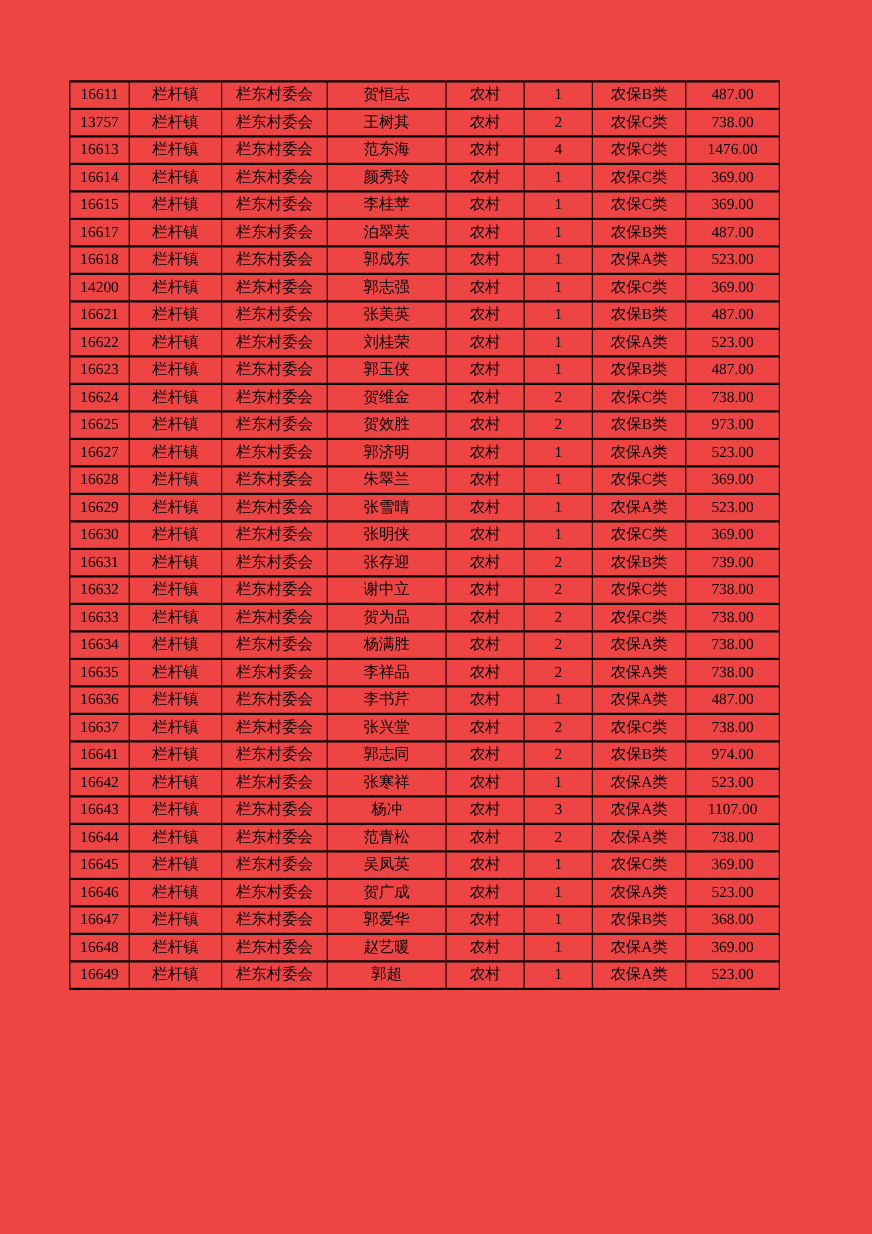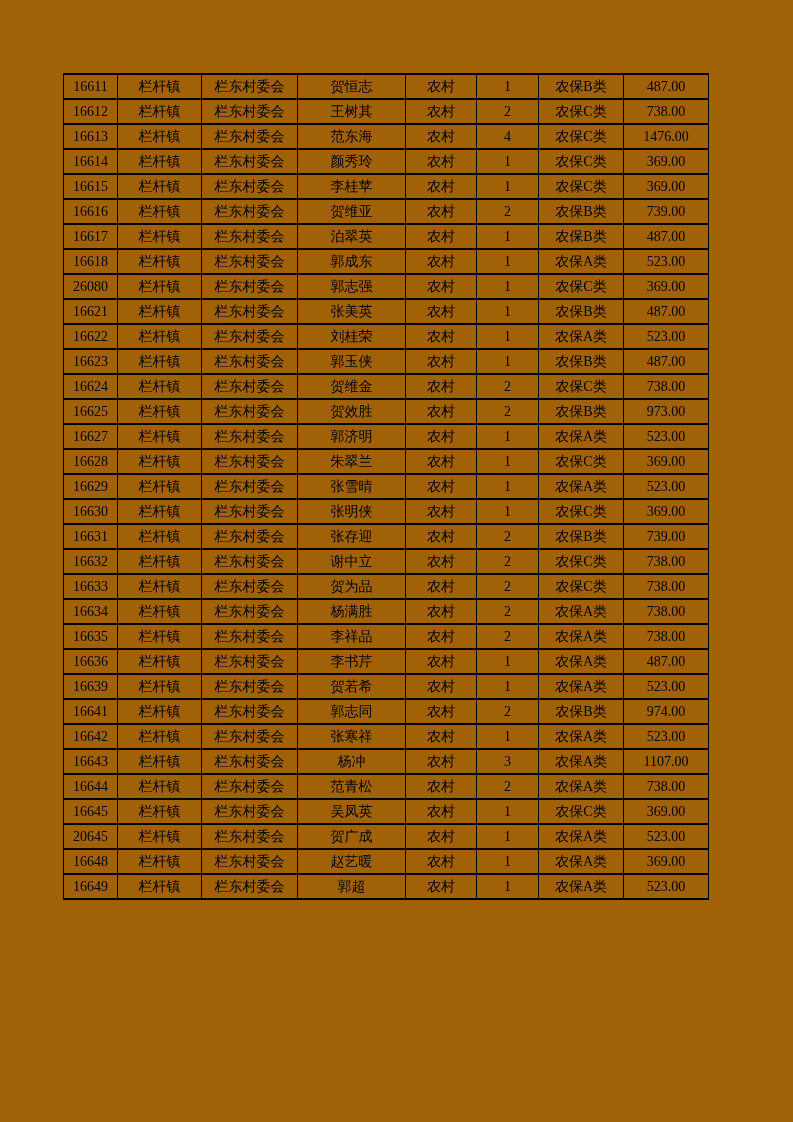--- a/index.html
+++ b/index.html
@@ -12,21 +12,21 @@
     background: #ffffff;
     position: relative;
     font-family: "Liberation Serif", "DejaVu Serif", serif;
     color: #000000;
   }
   .page {
     position: absolute;
     left: 0; top: 0;
     width: 793px;
     height: 1122px;
-    background: #a16207;
+    background: #ef4444;
   }
   table.benefit-table {
     position: absolute;
     left: 63px;
     top: 73px;
     width: 645px;
     border-collapse: collapse;
     table-layout: fixed;
   }
   table.benefit-table td {
@@ -72,21 +72,21 @@
     <td>16611</td>
     <td>栏杆镇</td>
     <td>栏东村委会</td>
     <td>贺恒志</td>
     <td>农村</td>
     <td>1</td>
     <td>农保B类</td>
     <td>487.00</td>
   </tr>
         <tr>
-    <td>16612</td>
+    <td>13757</td>
     <td>栏杆镇</td>
     <td>栏东村委会</td>
     <td>王树其</td>
     <td>农村</td>
     <td>2</td>
     <td>农保C类</td>
     <td>738.00</td>
   </tr>
         <tr>
     <td>16613</td>
@@ -112,218 +112,208 @@
     <td>16615</td>
     <td>栏杆镇</td>
     <td>栏东村委会</td>
     <td>李桂苹</td>
     <td>农村</td>
     <td>1</td>
     <td>农保C类</td>
     <td>369.00</td>
   </tr>
         <tr>
-    <td>16616</td>
-    <td>栏杆镇</td>
-    <td>栏东村委会</td>
-    <td>贺维亚</td>
+    <td>16617</td>
+    <td>栏杆镇</td>
+    <td>栏东村委会</td>
+    <td>泊翠英</td>
+    <td>农村</td>
+    <td>1</td>
+    <td>农保B类</td>
+    <td>487.00</td>
+  </tr>
+        <tr>
+    <td>16618</td>
+    <td>栏杆镇</td>
+    <td>栏东村委会</td>
+    <td>郭成东</td>
+    <td>农村</td>
+    <td>1</td>
+    <td>农保A类</td>
+    <td>523.00</td>
+  </tr>
+        <tr>
+    <td>14200</td>
+    <td>栏杆镇</td>
+    <td>栏东村委会</td>
+    <td>郭志强</td>
+    <td>农村</td>
+    <td>1</td>
+    <td>农保C类</td>
+    <td>369.00</td>
+  </tr>
+        <tr>
+    <td>16621</td>
+    <td>栏杆镇</td>
+    <td>栏东村委会</td>
+    <td>张美英</td>
+    <td>农村</td>
+    <td>1</td>
+    <td>农保B类</td>
+    <td>487.00</td>
+  </tr>
+        <tr>
+    <td>16622</td>
+    <td>栏杆镇</td>
+    <td>栏东村委会</td>
+    <td>刘桂荣</td>
+    <td>农村</td>
+    <td>1</td>
+    <td>农保A类</td>
+    <td>523.00</td>
+  </tr>
+        <tr>
+    <td>16623</td>
+    <td>栏杆镇</td>
+    <td>栏东村委会</td>
+    <td>郭玉侠</td>
+    <td>农村</td>
+    <td>1</td>
+    <td>农保B类</td>
+    <td>487.00</td>
+  </tr>
+        <tr>
+    <td>16624</td>
+    <td>栏杆镇</td>
+    <td>栏东村委会</td>
+    <td>贺维金</td>
+    <td>农村</td>
+    <td>2</td>
+    <td>农保C类</td>
+    <td>738.00</td>
+  </tr>
+        <tr>
+    <td>16625</td>
+    <td>栏杆镇</td>
+    <td>栏东村委会</td>
+    <td>贺效胜</td>
+    <td>农村</td>
+    <td>2</td>
+    <td>农保B类</td>
+    <td>973.00</td>
+  </tr>
+        <tr>
+    <td>16627</td>
+    <td>栏杆镇</td>
+    <td>栏东村委会</td>
+    <td>郭济明</td>
+    <td>农村</td>
+    <td>1</td>
+    <td>农保A类</td>
+    <td>523.00</td>
+  </tr>
+        <tr>
+    <td>16628</td>
+    <td>栏杆镇</td>
+    <td>栏东村委会</td>
+    <td>朱翠兰</td>
+    <td>农村</td>
+    <td>1</td>
+    <td>农保C类</td>
+    <td>369.00</td>
+  </tr>
+        <tr>
+    <td>16629</td>
+    <td>栏杆镇</td>
+    <td>栏东村委会</td>
+    <td>张雪晴</td>
+    <td>农村</td>
+    <td>1</td>
+    <td>农保A类</td>
+    <td>523.00</td>
+  </tr>
+        <tr>
+    <td>16630</td>
+    <td>栏杆镇</td>
+    <td>栏东村委会</td>
+    <td>张明侠</td>
+    <td>农村</td>
+    <td>1</td>
+    <td>农保C类</td>
+    <td>369.00</td>
+  </tr>
+        <tr>
+    <td>16631</td>
+    <td>栏杆镇</td>
+    <td>栏东村委会</td>
+    <td>张存迎</td>
     <td>农村</td>
     <td>2</td>
     <td>农保B类</td>
     <td>739.00</td>
   </tr>
         <tr>
-    <td>16617</td>
-    <td>栏杆镇</td>
-    <td>栏东村委会</td>
-    <td>泊翠英</td>
-    <td>农村</td>
-    <td>1</td>
-    <td>农保B类</td>
+    <td>16632</td>
+    <td>栏杆镇</td>
+    <td>栏东村委会</td>
+    <td>谢中立</td>
+    <td>农村</td>
+    <td>2</td>
+    <td>农保C类</td>
+    <td>738.00</td>
+  </tr>
+        <tr>
+    <td>16633</td>
+    <td>栏杆镇</td>
+    <td>栏东村委会</td>
+    <td>贺为品</td>
+    <td>农村</td>
+    <td>2</td>
+    <td>农保C类</td>
+    <td>738.00</td>
+  </tr>
+        <tr>
+    <td>16634</td>
+    <td>栏杆镇</td>
+    <td>栏东村委会</td>
+    <td>杨满胜</td>
+    <td>农村</td>
+    <td>2</td>
+    <td>农保A类</td>
+    <td>738.00</td>
+  </tr>
+        <tr>
+    <td>16635</td>
+    <td>栏杆镇</td>
+    <td>栏东村委会</td>
+    <td>李祥品</td>
+    <td>农村</td>
+    <td>2</td>
+    <td>农保A类</td>
+    <td>738.00</td>
+  </tr>
+        <tr>
+    <td>16636</td>
+    <td>栏杆镇</td>
+    <td>栏东村委会</td>
+    <td>李书芹</td>
+    <td>农村</td>
+    <td>1</td>
+    <td>农保A类</td>
     <td>487.00</td>
   </tr>
         <tr>
-    <td>16618</td>
-    <td>栏杆镇</td>
-    <td>栏东村委会</td>
-    <td>郭成东</td>
-    <td>农村</td>
-    <td>1</td>
-    <td>农保A类</td>
-    <td>523.00</td>
-  </tr>
-        <tr>
-    <td>26080</td>
-    <td>栏杆镇</td>
-    <td>栏东村委会</td>
-    <td>郭志强</td>
-    <td>农村</td>
-    <td>1</td>
-    <td>农保C类</td>
-    <td>369.00</td>
-  </tr>
-        <tr>
-    <td>16621</td>
-    <td>栏杆镇</td>
-    <td>栏东村委会</td>
-    <td>张美英</td>
-    <td>农村</td>
-    <td>1</td>
-    <td>农保B类</td>
-    <td>487.00</td>
-  </tr>
-        <tr>
-    <td>16622</td>
-    <td>栏杆镇</td>
-    <td>栏东村委会</td>
-    <td>刘桂荣</td>
-    <td>农村</td>
-    <td>1</td>
-    <td>农保A类</td>
-    <td>523.00</td>
-  </tr>
-        <tr>
-    <td>16623</td>
-    <td>栏杆镇</td>
-    <td>栏东村委会</td>
-    <td>郭玉侠</td>
-    <td>农村</td>
-    <td>1</td>
-    <td>农保B类</td>
-    <td>487.00</td>
-  </tr>
-        <tr>
-    <td>16624</td>
-    <td>栏杆镇</td>
-    <td>栏东村委会</td>
-    <td>贺维金</td>
-    <td>农村</td>
-    <td>2</td>
-    <td>农保C类</td>
-    <td>738.00</td>
-  </tr>
-        <tr>
-    <td>16625</td>
-    <td>栏杆镇</td>
-    <td>栏东村委会</td>
-    <td>贺效胜</td>
-    <td>农村</td>
-    <td>2</td>
-    <td>农保B类</td>
-    <td>973.00</td>
-  </tr>
-        <tr>
-    <td>16627</td>
-    <td>栏杆镇</td>
-    <td>栏东村委会</td>
-    <td>郭济明</td>
-    <td>农村</td>
-    <td>1</td>
-    <td>农保A类</td>
-    <td>523.00</td>
-  </tr>
-        <tr>
-    <td>16628</td>
-    <td>栏杆镇</td>
-    <td>栏东村委会</td>
-    <td>朱翠兰</td>
-    <td>农村</td>
-    <td>1</td>
-    <td>农保C类</td>
-    <td>369.00</td>
-  </tr>
-        <tr>
-    <td>16629</td>
-    <td>栏杆镇</td>
-    <td>栏东村委会</td>
-    <td>张雪晴</td>
-    <td>农村</td>
-    <td>1</td>
-    <td>农保A类</td>
-    <td>523.00</td>
-  </tr>
-        <tr>
-    <td>16630</td>
-    <td>栏杆镇</td>
-    <td>栏东村委会</td>
-    <td>张明侠</td>
-    <td>农村</td>
-    <td>1</td>
-    <td>农保C类</td>
-    <td>369.00</td>
-  </tr>
-        <tr>
-    <td>16631</td>
-    <td>栏杆镇</td>
-    <td>栏东村委会</td>
-    <td>张存迎</td>
-    <td>农村</td>
-    <td>2</td>
-    <td>农保B类</td>
-    <td>739.00</td>
-  </tr>
-        <tr>
-    <td>16632</td>
-    <td>栏杆镇</td>
-    <td>栏东村委会</td>
-    <td>谢中立</td>
-    <td>农村</td>
-    <td>2</td>
-    <td>农保C类</td>
-    <td>738.00</td>
-  </tr>
-        <tr>
-    <td>16633</td>
-    <td>栏杆镇</td>
-    <td>栏东村委会</td>
-    <td>贺为品</td>
-    <td>农村</td>
-    <td>2</td>
-    <td>农保C类</td>
-    <td>738.00</td>
-  </tr>
-        <tr>
-    <td>16634</td>
-    <td>栏杆镇</td>
-    <td>栏东村委会</td>
-    <td>杨满胜</td>
-    <td>农村</td>
-    <td>2</td>
-    <td>农保A类</td>
-    <td>738.00</td>
-  </tr>
-        <tr>
-    <td>16635</td>
-    <td>栏杆镇</td>
-    <td>栏东村委会</td>
-    <td>李祥品</td>
-    <td>农村</td>
-    <td>2</td>
-    <td>农保A类</td>
-    <td>738.00</td>
-  </tr>
-        <tr>
-    <td>16636</td>
-    <td>栏杆镇</td>
-    <td>栏东村委会</td>
-    <td>李书芹</td>
-    <td>农村</td>
-    <td>1</td>
-    <td>农保A类</td>
-    <td>487.00</td>
-  </tr>
-        <tr>
-    <td>16639</td>
-    <td>栏杆镇</td>
-    <td>栏东村委会</td>
-    <td>贺若希</td>
-    <td>农村</td>
-    <td>1</td>
-    <td>农保A类</td>
-    <td>523.00</td>
+    <td>16637</td>
+    <td>栏杆镇</td>
+    <td>栏东村委会</td>
+    <td>张兴堂</td>
+    <td>农村</td>
+    <td>2</td>
+    <td>农保C类</td>
+    <td>738.00</td>
   </tr>
         <tr>
     <td>16641</td>
     <td>栏杆镇</td>
     <td>栏东村委会</td>
     <td>郭志同</td>
     <td>农村</td>
     <td>2</td>
     <td>农保B类</td>
     <td>974.00</td>
@@ -362,28 +352,38 @@
     <td>16645</td>
     <td>栏杆镇</td>
     <td>栏东村委会</td>
     <td>吴凤英</td>
     <td>农村</td>
     <td>1</td>
     <td>农保C类</td>
     <td>369.00</td>
   </tr>
         <tr>
-    <td>20645</td>
+    <td>16646</td>
     <td>栏杆镇</td>
     <td>栏东村委会</td>
     <td>贺广成</td>
     <td>农村</td>
     <td>1</td>
     <td>农保A类</td>
     <td>523.00</td>
+  </tr>
+        <tr>
+    <td>16647</td>
+    <td>栏杆镇</td>
+    <td>栏东村委会</td>
+    <td>郭爱华</td>
+    <td>农村</td>
+    <td>1</td>
+    <td>农保B类</td>
+    <td>368.00</td>
   </tr>
         <tr>
     <td>16648</td>
     <td>栏杆镇</td>
     <td>栏东村委会</td>
     <td>赵艺暖</td>
     <td>农村</td>
     <td>1</td>
     <td>农保A类</td>
     <td>369.00</td>

